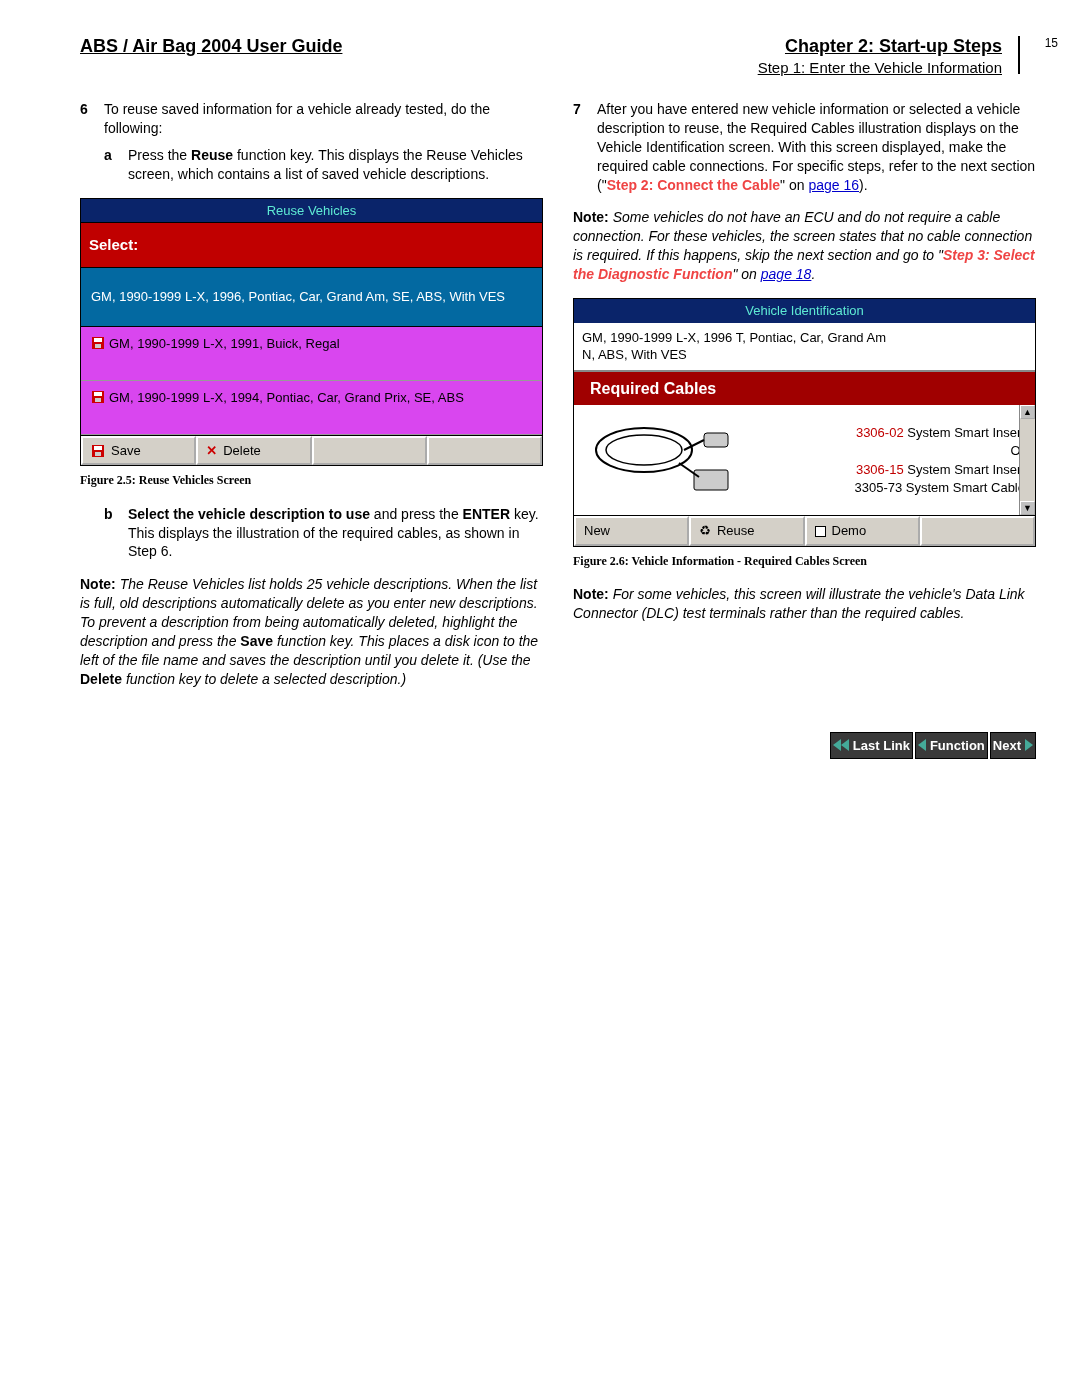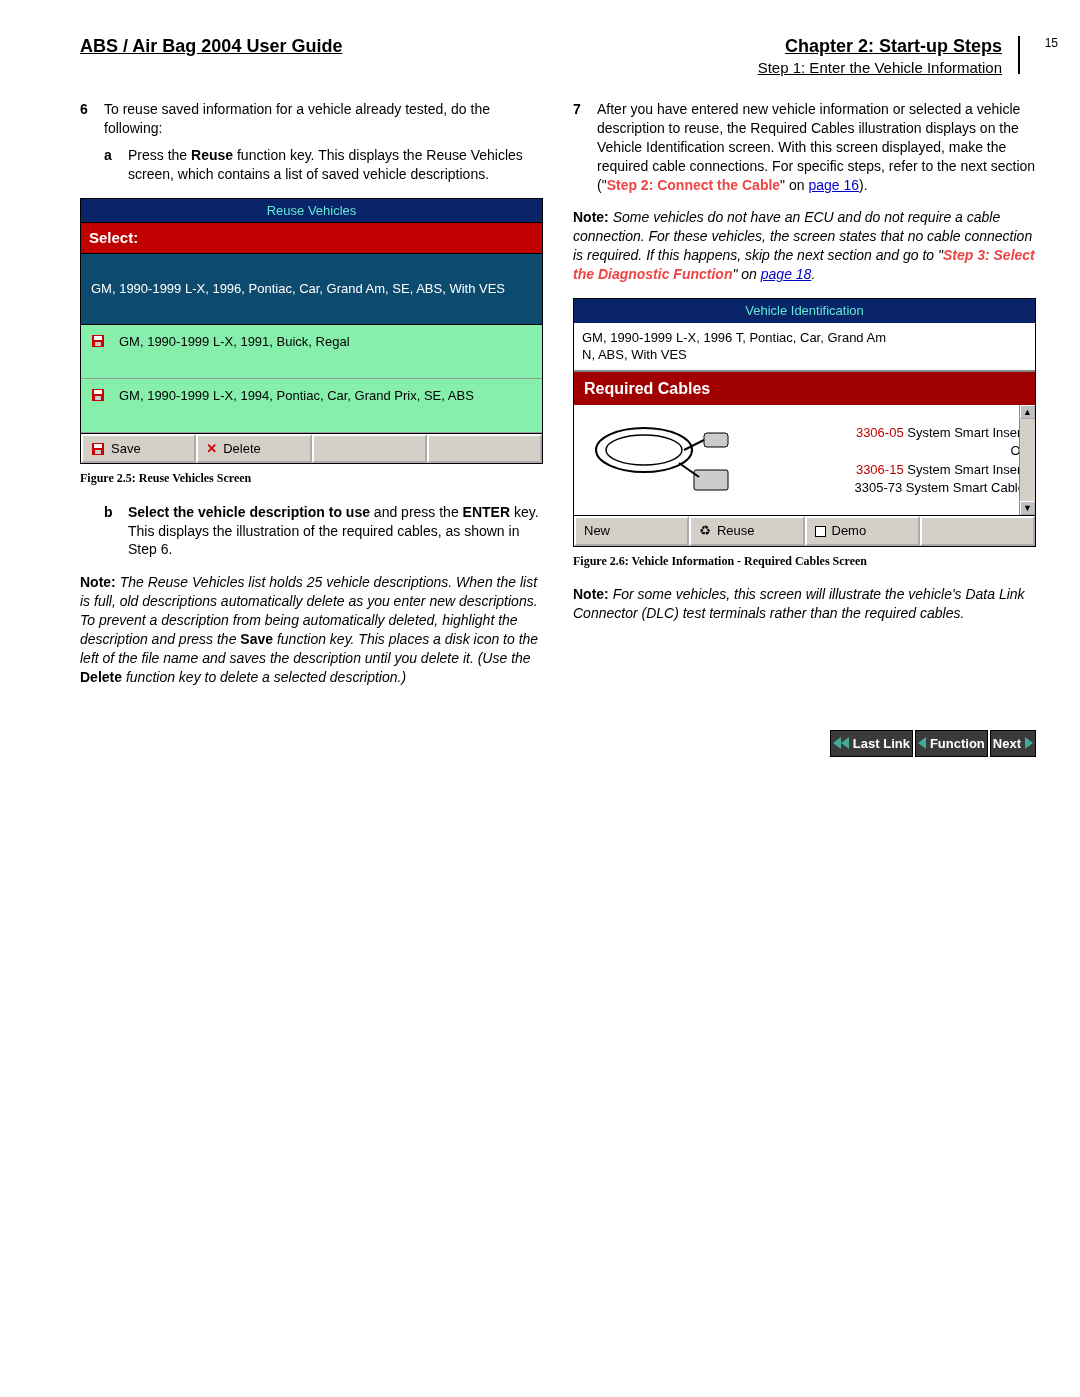--- a/index.html
+++ b/index.html
@@ -19,32 +19,32 @@
   .step { display: flex; margin-bottom: 8px; }
   .step-num { font-weight: bold; width: 24px; flex-shrink: 0; }
   .step-body { flex: 1; }
 
   .sub { display: flex; margin: 6px 0 6px 24px; }
   .sub-letter { font-weight: bold; width: 24px; flex-shrink: 0; }
   .sub-body { flex: 1; }
 
   .screenshot { border: 1px solid #000; margin: 14px 0 6px 0; font-family: "MS Sans Serif", Tahoma, sans-serif; font-size: 13px; }
   .ss-title { background: #0a246a; color: #5eead4; text-align: center; padding: 3px 0; font-size: 13px; }
-  .ss-select { background: #c00000; color: #fff; font-weight: bold; padding: 5px 8px; border: 1px solid #000; border-left: 0; border-right: 0; font-size: 15px; }
-  .ss-list-sel { background: #0c4a6e; color: #fff; padding: 26px 10px; border-bottom: 1px solid #000; }
-  .ss-list-row { background: #86efac; color: #000; padding: 8px 10px; border-bottom: 1px solid #999; display: flex; align-items: flex-start; gap: 14px; min-height: 54px; }
+  .ss-select { background: #c00000; color: #fff; font-weight: bold; padding: 12px 8px; border: 1px solid #000; border-left: 0; border-right: 0; font-size: 15px; }
+  .ss-list-sel { background: #0369a1; color: #fff; padding: 20px 10px; border-bottom: 1px solid #000; }
+  .ss-list-row { background: #d946ef; color: #000; padding: 8px 10px; border-bottom: 1px solid #999; display: flex; align-items: flex-start; gap: 4px; min-height: 54px; }
   .disk-icon { width: 14px; height: 14px; flex-shrink: 0; margin-top: 1px; }
   .disk-icon svg { display: block; }
   .ss-row-text { flex: 1; }
   .ss-buttons { display: flex; background: #d4d0c8; border-top: 1px solid #000; }
   .ss-btn { flex: 0 0 25%; border: 2px outset #fff; padding: 4px 8px; display: flex; align-items: center; gap: 6px; font-size: 13px; background: #d4d0c8; }
   .ss-btn.empty { background: #d4d0c8; }
 
   .vi-info { background: #fff; padding: 6px 8px; font-size: 13px; border-bottom: 2px solid #888; }
-  .vi-req { background: #a00000; color: #fff; font-weight: bold; padding: 6px 10px; font-size: 16px; }
+  .vi-req { background: #a00000; color: #fff; font-weight: bold; padding: 6px 16px; font-size: 16px; }
   .vi-body { display: flex; background: #fff; padding: 10px; align-items: center; min-height: 110px; position: relative; }
   .vi-cable-img { width: 160px; height: 90px; flex-shrink: 0; }
   .vi-cable-list { flex: 1; font-size: 13px; text-align: right; padding-left: 10px; }
   .vi-cable-list div { margin: 1px 0; }
   .red-code { color: #c00000; }
   .vi-scroll { width: 16px; background: #d4d0c8; border-left: 1px solid #888; position: absolute; right: 0; top: 0; bottom: 0; }
   .vi-scroll-arrow { height: 14px; background: #c0c0c0; border: 1px outset #fff; font-size: 9px; text-align: center; line-height: 12px; }
 
   .caption { font-weight: bold; font-size: 12px; margin: 4px 0 16px 0; font-family: "Times New Roman", serif; }
   .note-block { font-style: italic; margin: 14px 0; }
@@ -172,21 +172,21 @@
             <svg viewBox="0 0 160 90">
               <ellipse cx="60" cy="35" rx="48" ry="22" fill="none" stroke="#000" stroke-width="2"></ellipse>
               <ellipse cx="60" cy="35" rx="38" ry="15" fill="none" stroke="#000" stroke-width="1.5"></ellipse>
               <rect x="120" y="18" width="24" height="14" rx="3" fill="#ccc" stroke="#000"></rect>
               <rect x="110" y="55" width="34" height="20" rx="2" fill="#ccc" stroke="#000"></rect>
               <line x1="100" y1="35" x2="120" y2="25" stroke="#000" stroke-width="2"></line>
               <line x1="95" y1="48" x2="115" y2="62" stroke="#000" stroke-width="2"></line>
             </svg>
           </div>
           <div class="vi-cable-list">
-            <div><span class="red-code">3306-05</span><span> System Smart Insert</span></div>
+            <div><span class="red-code">3306-02</span><span> System Smart Insert</span></div>
             <div>Or</div>
             <div><span class="red-code">3306-15</span><span> System Smart Insert</span></div>
             <div>3305-73 System Smart Cable</div>
           </div>
           <div class="vi-scroll">
             <div class="vi-scroll-arrow">▲</div>
             <div style="position:absolute; bottom:0; left:0; right:0;" class="vi-scroll-arrow">▼</div>
           </div>
         </div>
         <div class="ss-buttons">

